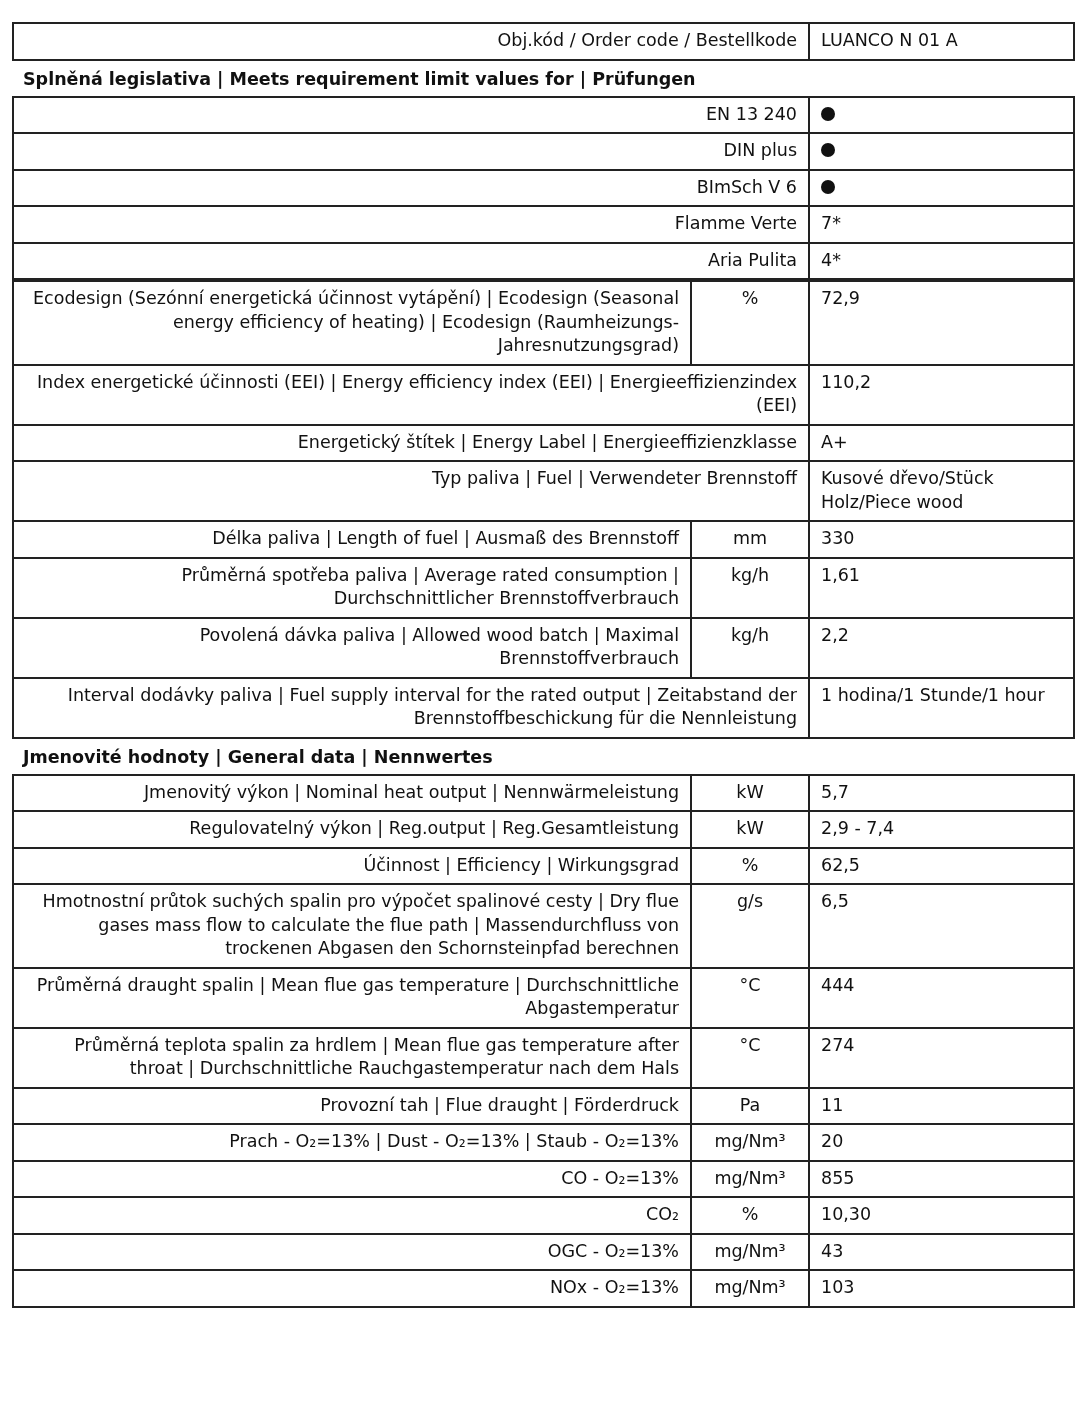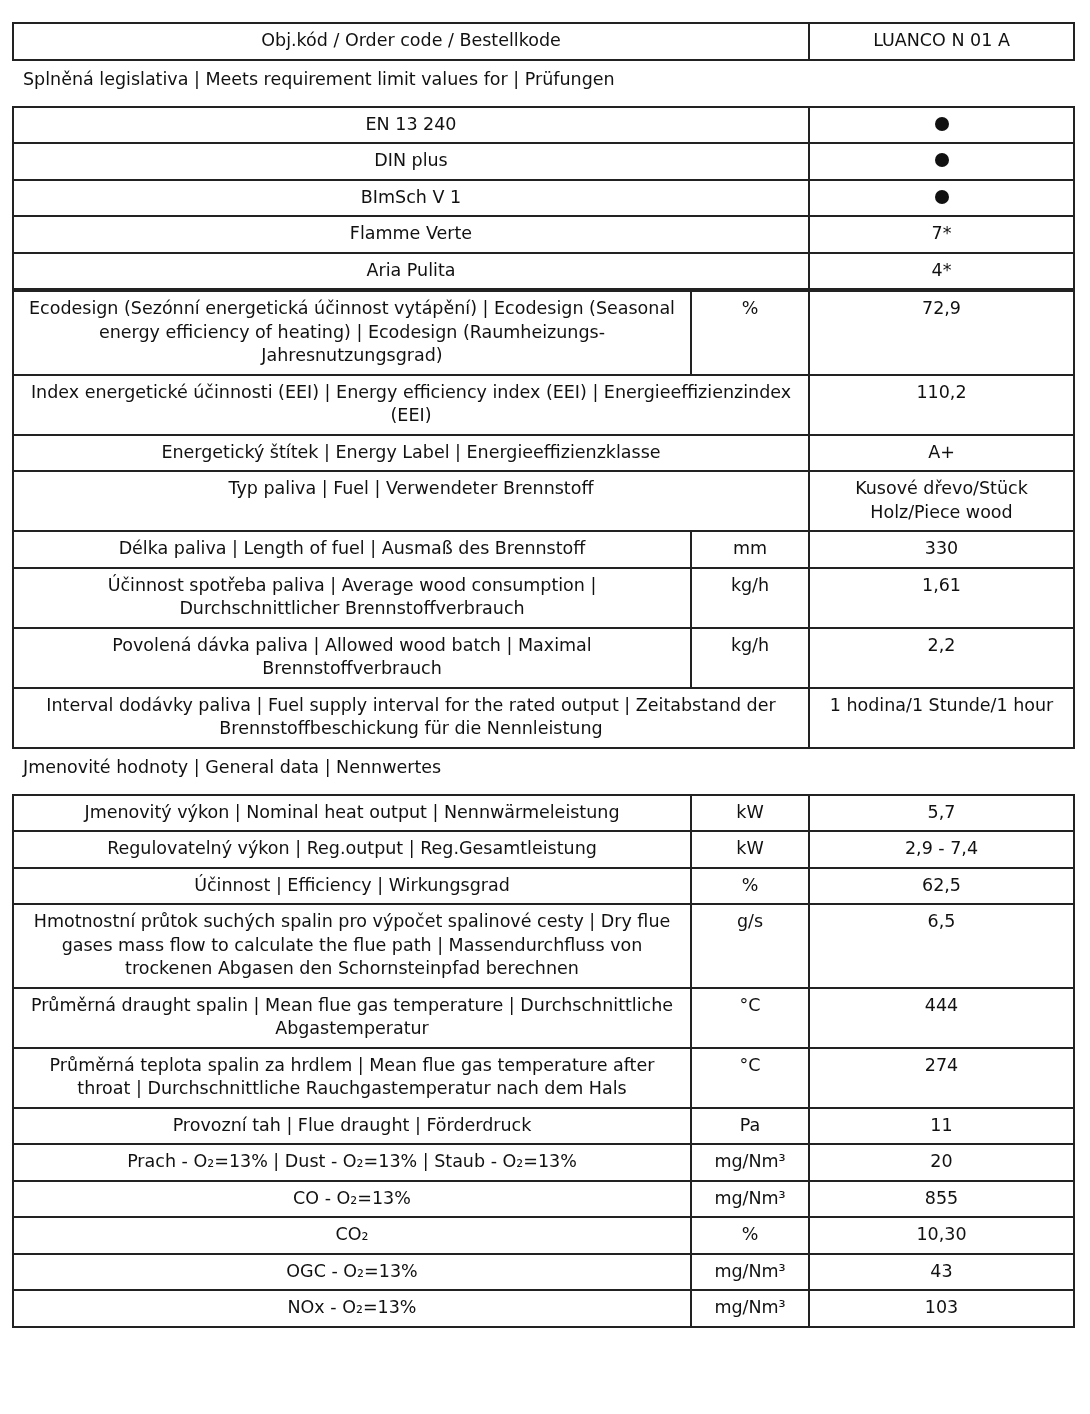--- a/index.html
+++ b/index.html
@@ -11,27 +11,27 @@
     line-height: 23.5px;
     position: relative;
   }
   .page { position: absolute; left: 12px; top: 22px; width: 1061px; }
   table.spec { width: 1061px; border-collapse: collapse; table-layout: fixed; }
   table.spec td {
     border: 2px solid #222222;
     padding: 5px 11px 6px 11px;
     vertical-align: top;
   }
-  td.label { text-align: center; }
+  td.label { text-align: right; }
   td.unit { text-align: center; }
-  td.value { text-align: center; }
+  td.value { }
   .section-title {
-    font-weight: normal;
+    font-weight: bold;
     padding: 6px 11px 7px 11px;
-    height: 45px;
+    height: 35px;
     line-height: 24px;
   }
   .dot {
     display: inline-block;
     width: 14px; height: 14px;
     border-radius: 50%;
     background: #111111;
     vertical-align: middle;
     margin-top: -2px;
   }
@@ -69,21 +69,21 @@
     <tbody>
       <tr class="row-single">
         <td class="label" colspan="2">EN 13 240</td>
         <td class="value"><span class="dot"></span></td>
       </tr>
       <tr class="row-single">
         <td class="label" colspan="2">DIN plus</td>
         <td class="value"><span class="dot"></span></td>
       </tr>
       <tr class="row-single">
-        <td class="label" colspan="2">BImSch V 1</td>
+        <td class="label" colspan="2">BImSch V 6</td>
         <td class="value"><span class="dot"></span></td>
       </tr>
       <tr class="row-single">
         <td class="label" colspan="2">Flamme Verte</td>
         <td class="value">7*</td>
       </tr>
       <tr class="row-single">
         <td class="label" colspan="2">Aria Pulita</td>
         <td class="value">4*</td>
       </tr>
@@ -114,21 +114,21 @@
       <tr class="row-double">
         <td class="label" colspan="2">Typ paliva | Fuel | Verwendeter Brennstoff</td>
         <td class="value">Kusové dřevo/Stück Holz/Piece wood</td>
       </tr>
       <tr class="row-single">
         <td class="label">Délka paliva | Length of fuel | Ausmaß des Brennstoff</td>
         <td class="unit">mm</td>
         <td class="value">330</td>
       </tr>
       <tr class="row-double">
-        <td class="label">Účinnost spotřeba paliva | Average wood consumption | Durchschnittlicher Brennstoffverbrauch</td>
+        <td class="label">Průměrná spotřeba paliva | Average rated consumption | Durchschnittlicher Brennstoffverbrauch</td>
         <td class="unit">kg/h</td>
         <td class="value">1,61</td>
       </tr>
       <tr class="row-double">
         <td class="label">Povolená dávka paliva | Allowed wood batch | Maximal Brennstoffverbrauch</td>
         <td class="unit">kg/h</td>
         <td class="value">2,2</td>
       </tr>
       <tr class="row-double">
         <td class="label" colspan="2">Interval dodávky paliva | Fuel supply interval for the rated output | Zeitabstand der Brennstoffbeschickung für die Nennleistung</td>

